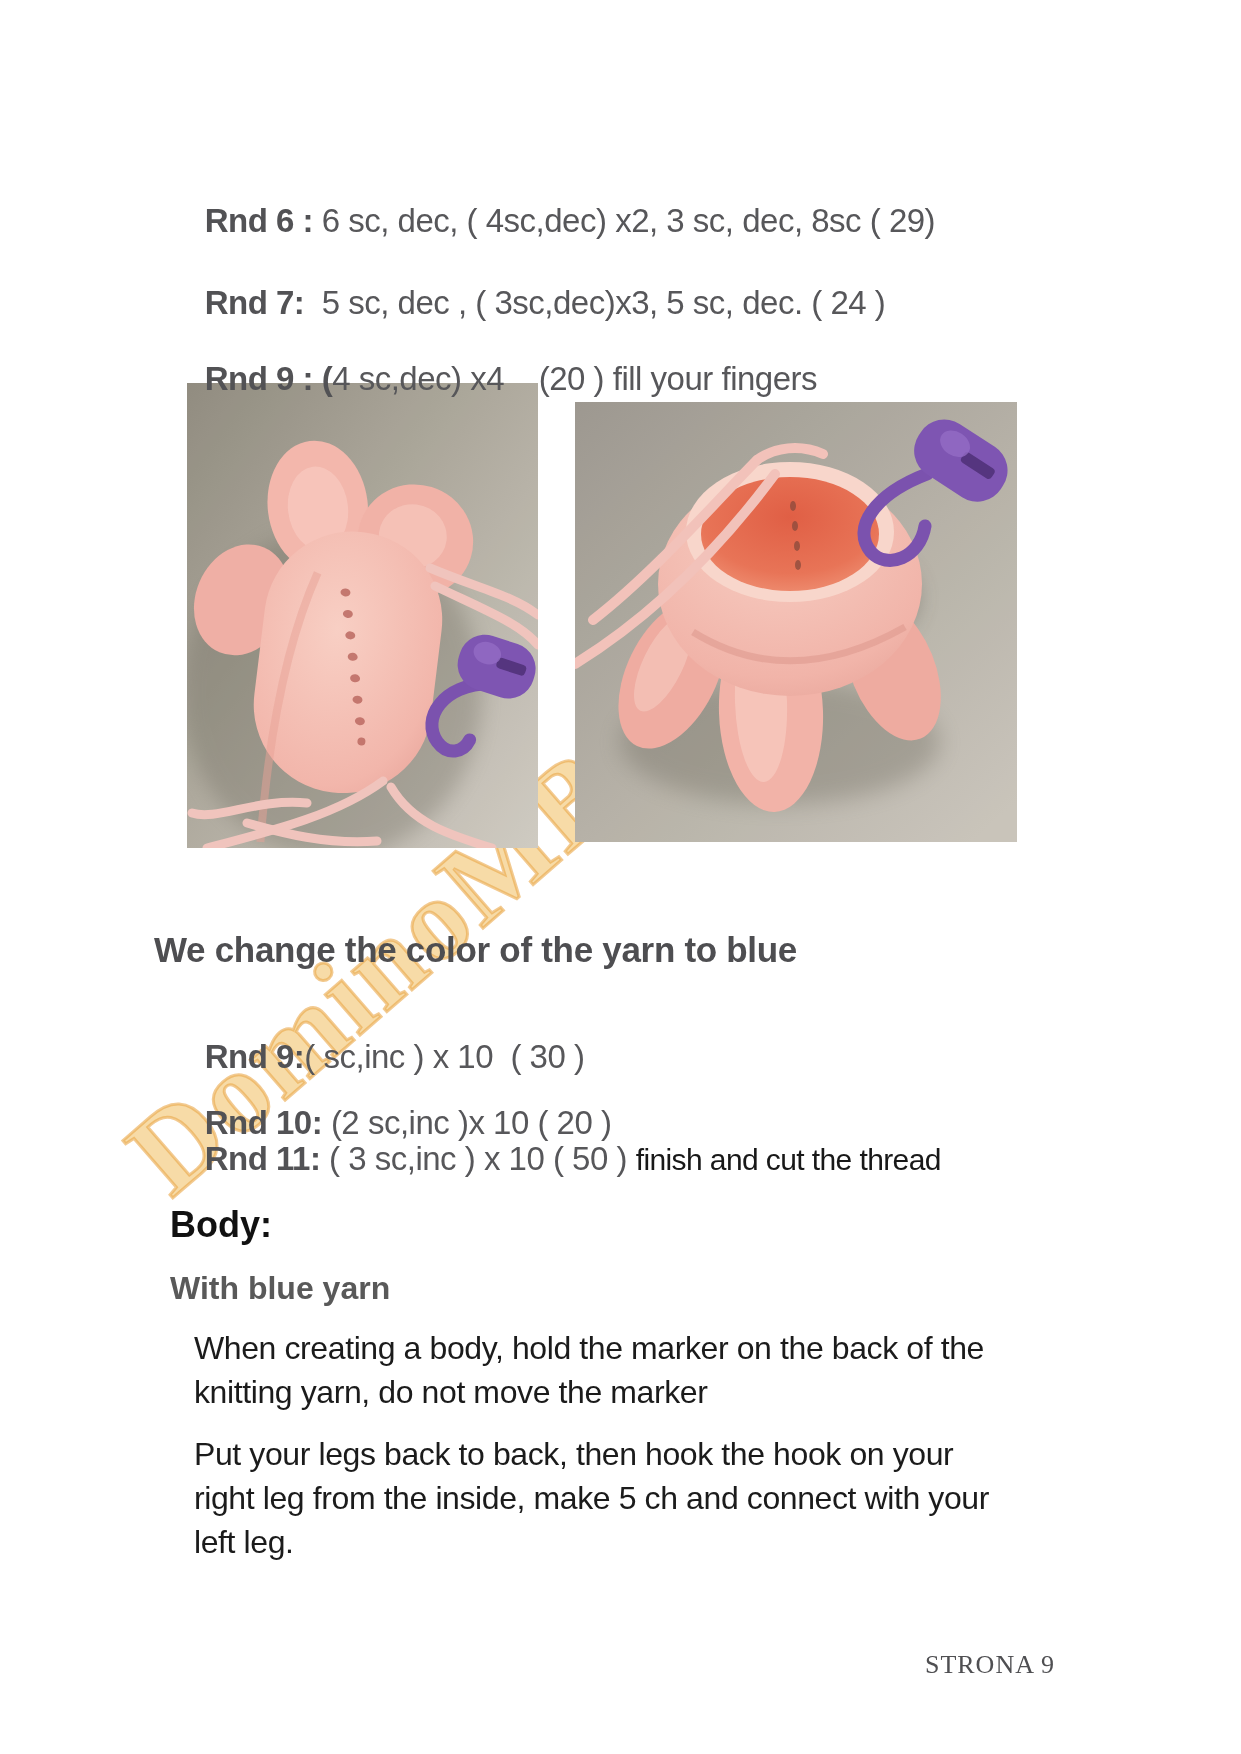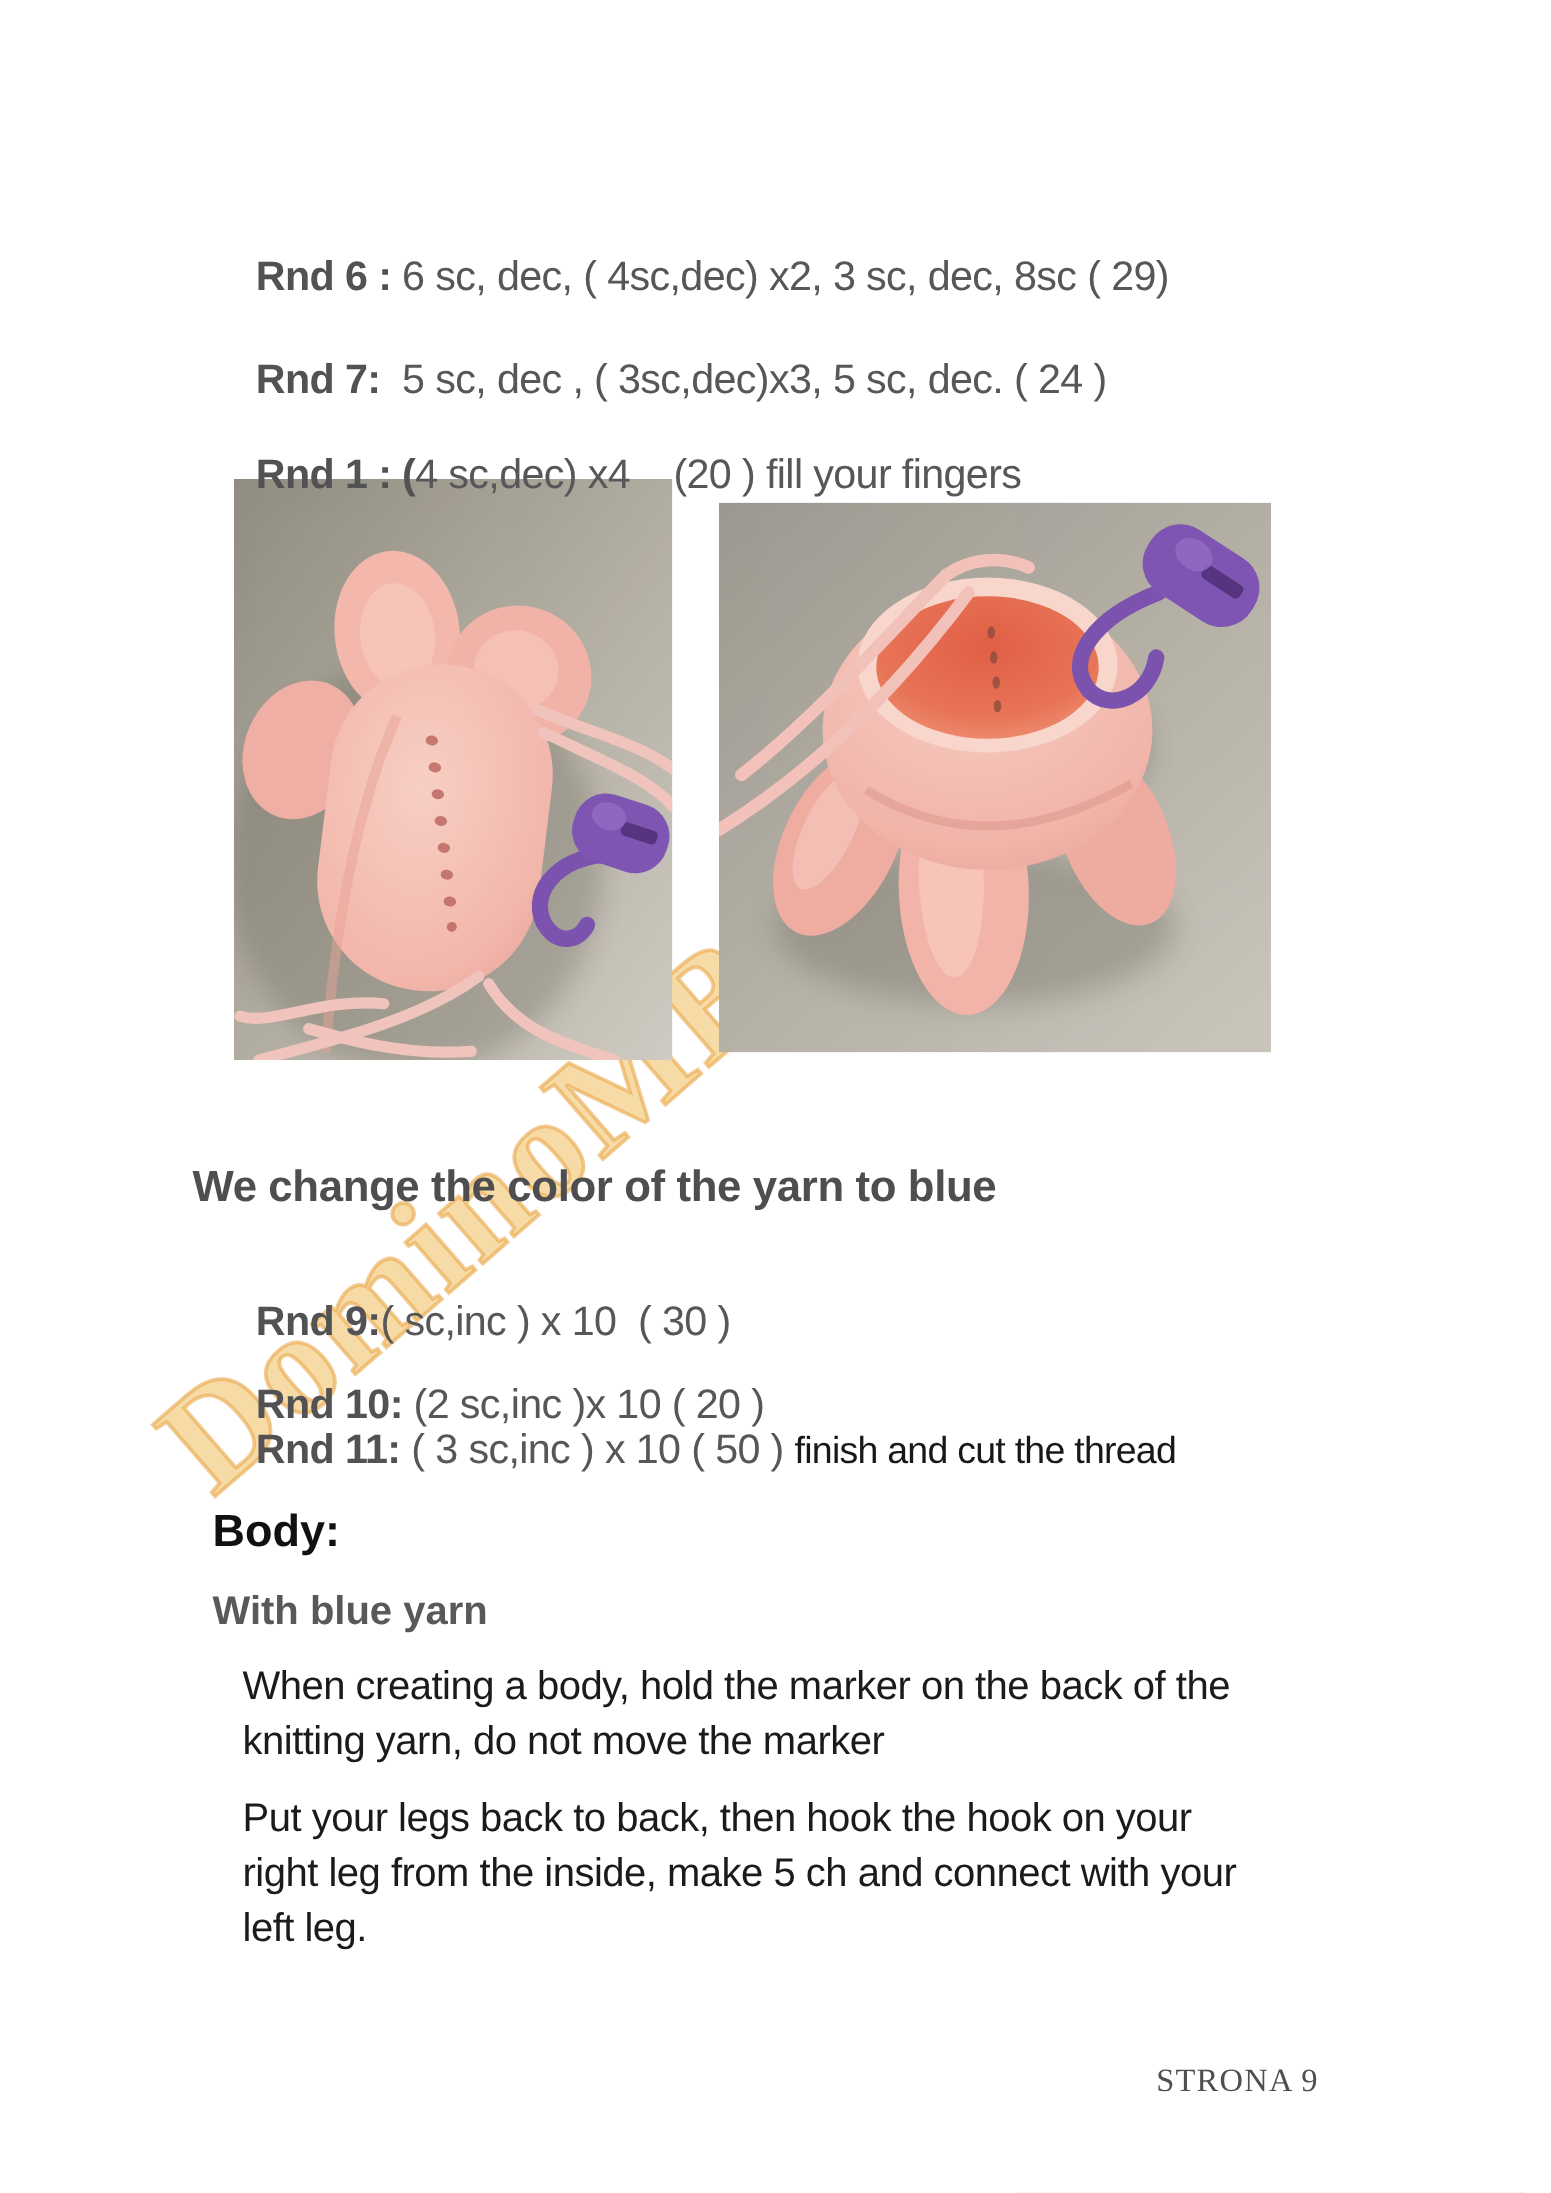--- a/index.html
+++ b/index.html
@@ -49,21 +49,21 @@
 
   <div class="abs watermark">DominoMB Barbara</div>
 
   <div class="abs rnd" style="top:164px">
     <span class="lbl">Rnd 6 : </span><span>6 sc, dec, ( 4sc,dec) x2, 3 sc, dec, 8sc ( 29)</span>
   </div>
   <div class="abs rnd" style="top:246px">
     <span class="lbl">Rnd 7:  </span><span>5 sc, dec , ( 3sc,dec)x3, 5 sc, dec. ( 24 )</span>
   </div>
   <div class="abs rnd" style="top:322px">
-    <span class="lbl">Rnd 1 : (</span><span>4 sc,dec) x4    (20 ) fill your fingers</span>
+    <span class="lbl">Rnd 9 : (</span><span>4 sc,dec) x4    (20 ) fill your fingers</span>
   </div>
 
   <div class="abs photo photo-left">
     <svg width="351" height="465" viewBox="0 0 351 465" xmlns="http://www.w3.org/2000/svg">
       <defs>
         <linearGradient id="bgL" x1="0" y1="0" x2="1" y2="1">
           <stop offset="0" stop-color="#8b8679"></stop>
           <stop offset="0.45" stop-color="#aaa598"></stop>
           <stop offset="1" stop-color="#cdc8bf"></stop>
         </linearGradient>

